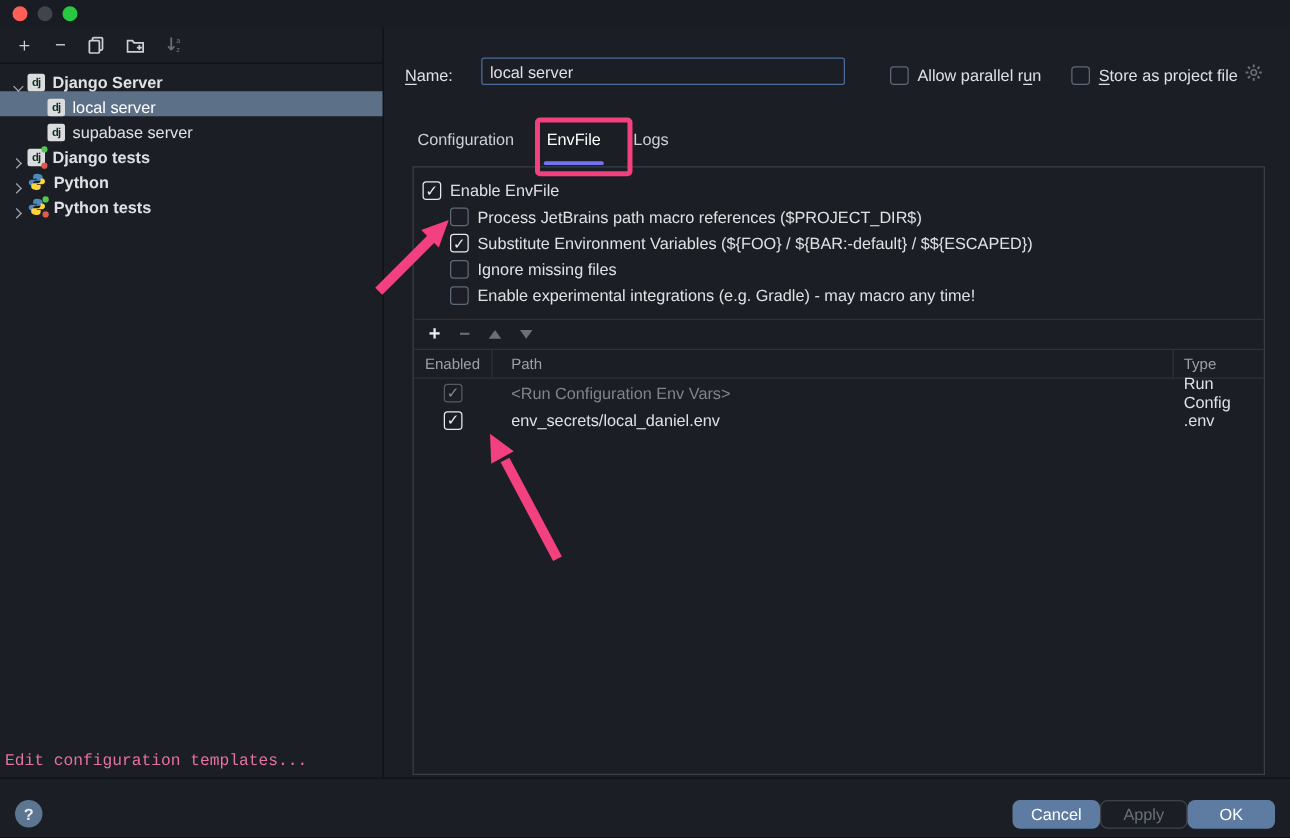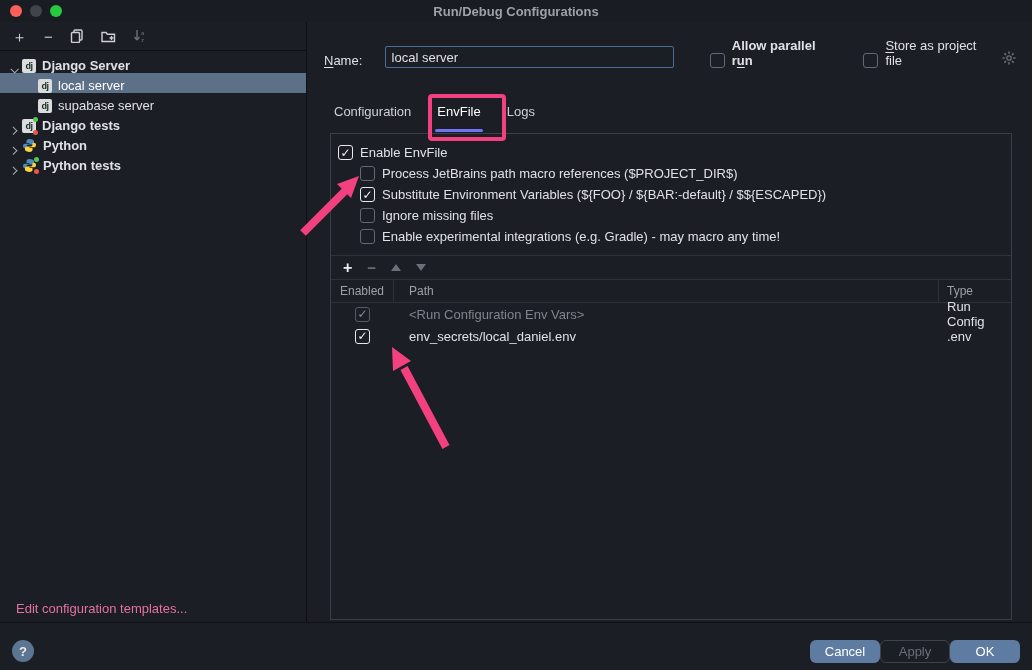--- a/index.html
+++ b/index.html
@@ -109,42 +109,41 @@
     position:absolute; left:12px; top:17px; width:22px; height:22px; border-radius:50%;
     background:#5c7590; color:#e9edf2; border:none; font-weight:bold; font-size:13px;
     display:flex; align-items:center; justify-content:center;
   }
   .btns { position:absolute; right:12px; top:17px; display:flex; }
   .btn { width:70px; height:23px; border-radius:6px; font-size:13px; font-family:inherit; border:none; }
   .btn.primary { background:#5e7ca2; color:#fff; }
   .btn.outline { background:transparent; border:1px solid #3e434b; color:#697079; }
   
   .edit-link {
-    position:absolute; left:16px; top:601px; color:#e671a4; font-size:13px; background:none; border:none;
-    font-family:Liberation Sans, sans-serif; padding:0;
+    position:absolute; left:4px; top:601px; color:#e671a4; font-size:13px; background:none; border:none;
+    font-family:Liberation Mono, monospace; padding:0;
   }
   
   .anno-rect {
     position:absolute; left:428px; top:94px; width:78px; height:47px;
     border:4px solid #f2417e; border-radius:4px; pointer-events:none; z-index:40;
   }
   .anno-svg { position:absolute; inset:0; pointer-events:none; z-index:40; }
 </style>
 </head>
 <body>
 
 <div class="window">
 
   <div class="titlebar">
     <div class="traffic">
       <span class="light red"></span>
       <span class="light gray"></span>
       <span class="light green"></span>
     </div>
-    <div class="win-title">Run/Debug Configurations</div>
   </div>
 
   <div class="sidebar">
     <div class="side-toolbar">
       <button class="tbtn">＋</button>
       <button class="tbtn">−</button>
       <button class="tbtn">
         <svg width="14" height="14" viewBox="0 0 14 14">
             <rect x="4" y="1" width="8" height="10" rx="1" fill="none" stroke="#ced0d6" stroke-width="1.4"></rect>
             <rect x="1.5" y="3.5" width="8" height="10" rx="1" fill="#1b1e24" stroke="#ced0d6" stroke-width="1.4"></rect>
@@ -216,21 +215,21 @@
       </div>
     </div>
   </div>
 
   <button class="edit-link">Edit configuration templates...</button>
 
   <div class="name-row">
     <span class="name-label"><u>N</u><span>ame:</span></span>
     <input class="name-input" value="local server" style="">
     <span class="cb hdr-check"></span>
-    <span style="margin-left:7px;font-weight:bold;"><span>Allow parallel r</span><u>u</u><span>n</span></span>
+    <span style="margin-left:7px;"><span>Allow parallel r</span><u>u</u><span>n</span></span>
     <span class="cb hdr-check2"></span>
     <span style="margin-left:7px;"><u>S</u><span>tore as project file</span></span>
     <span class="gear">
       <svg width="14" height="14" viewBox="0 0 14 14">
           <circle cx="7" cy="7" r="2.2" fill="none" stroke="#6b7078" stroke-width="1.3"></circle>
           <g stroke="#6b7078" stroke-width="1.6">
             <path d="M7 0.5v2.2M7 11.3v2.2M0.5 7h2.2M11.3 7h2.2M2.4 2.4l1.6 1.6M10 10l1.6 1.6M11.6 2.4L10 4M4 10l-1.6 1.6"></path>
           </g>
         </svg>
     </span>

